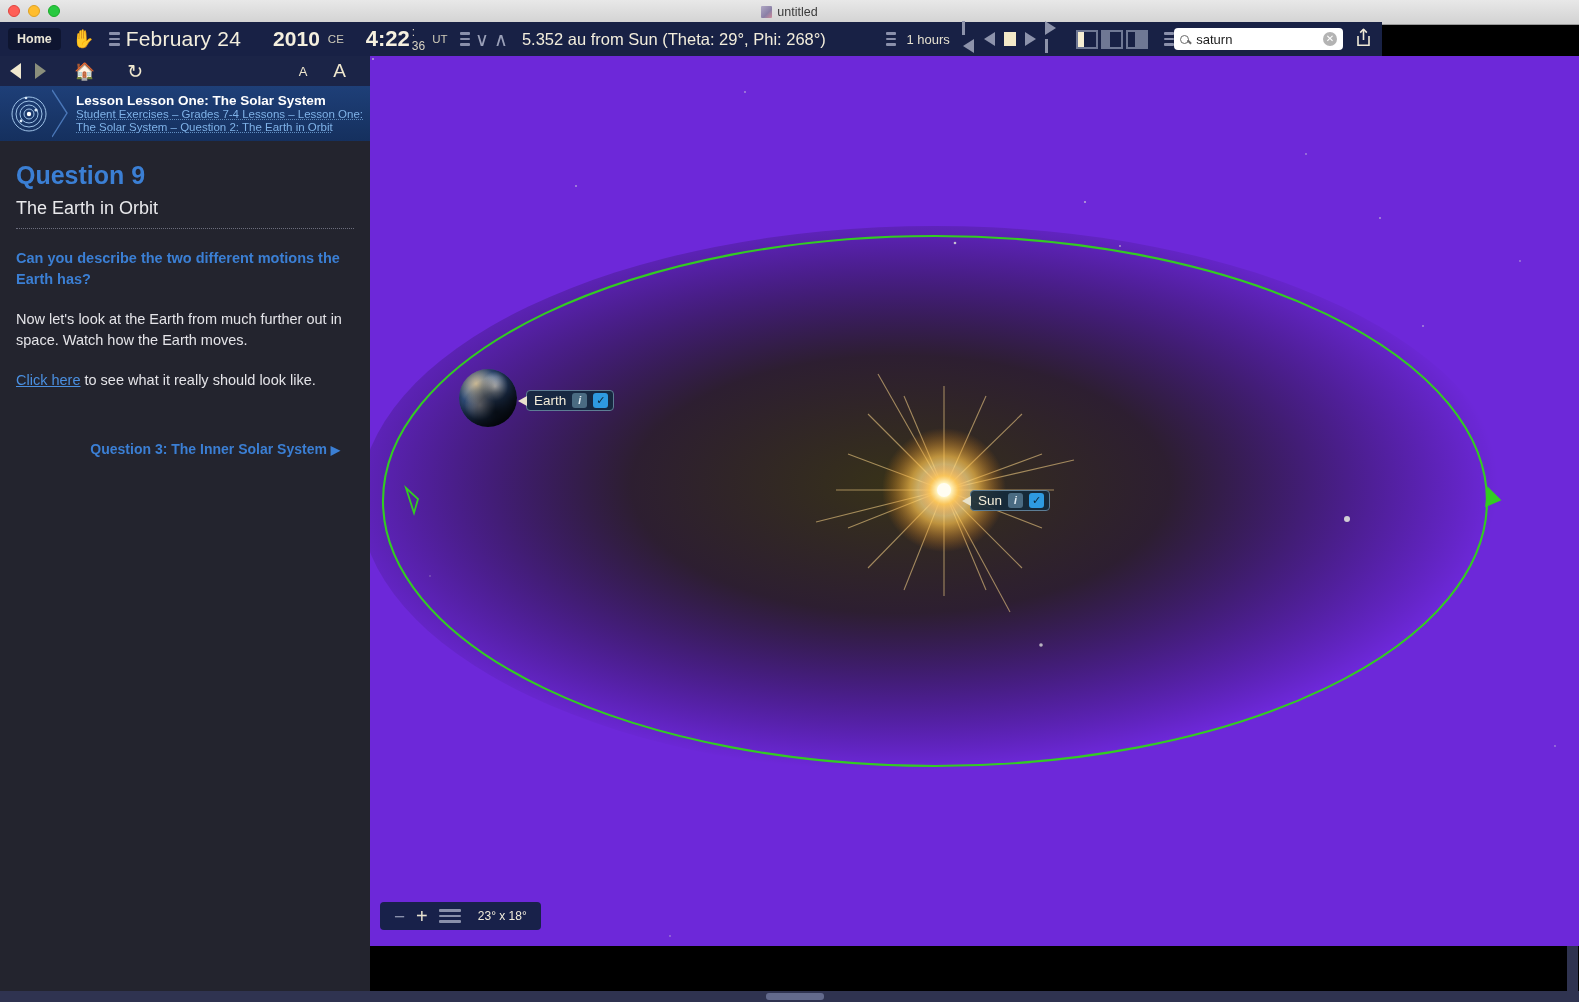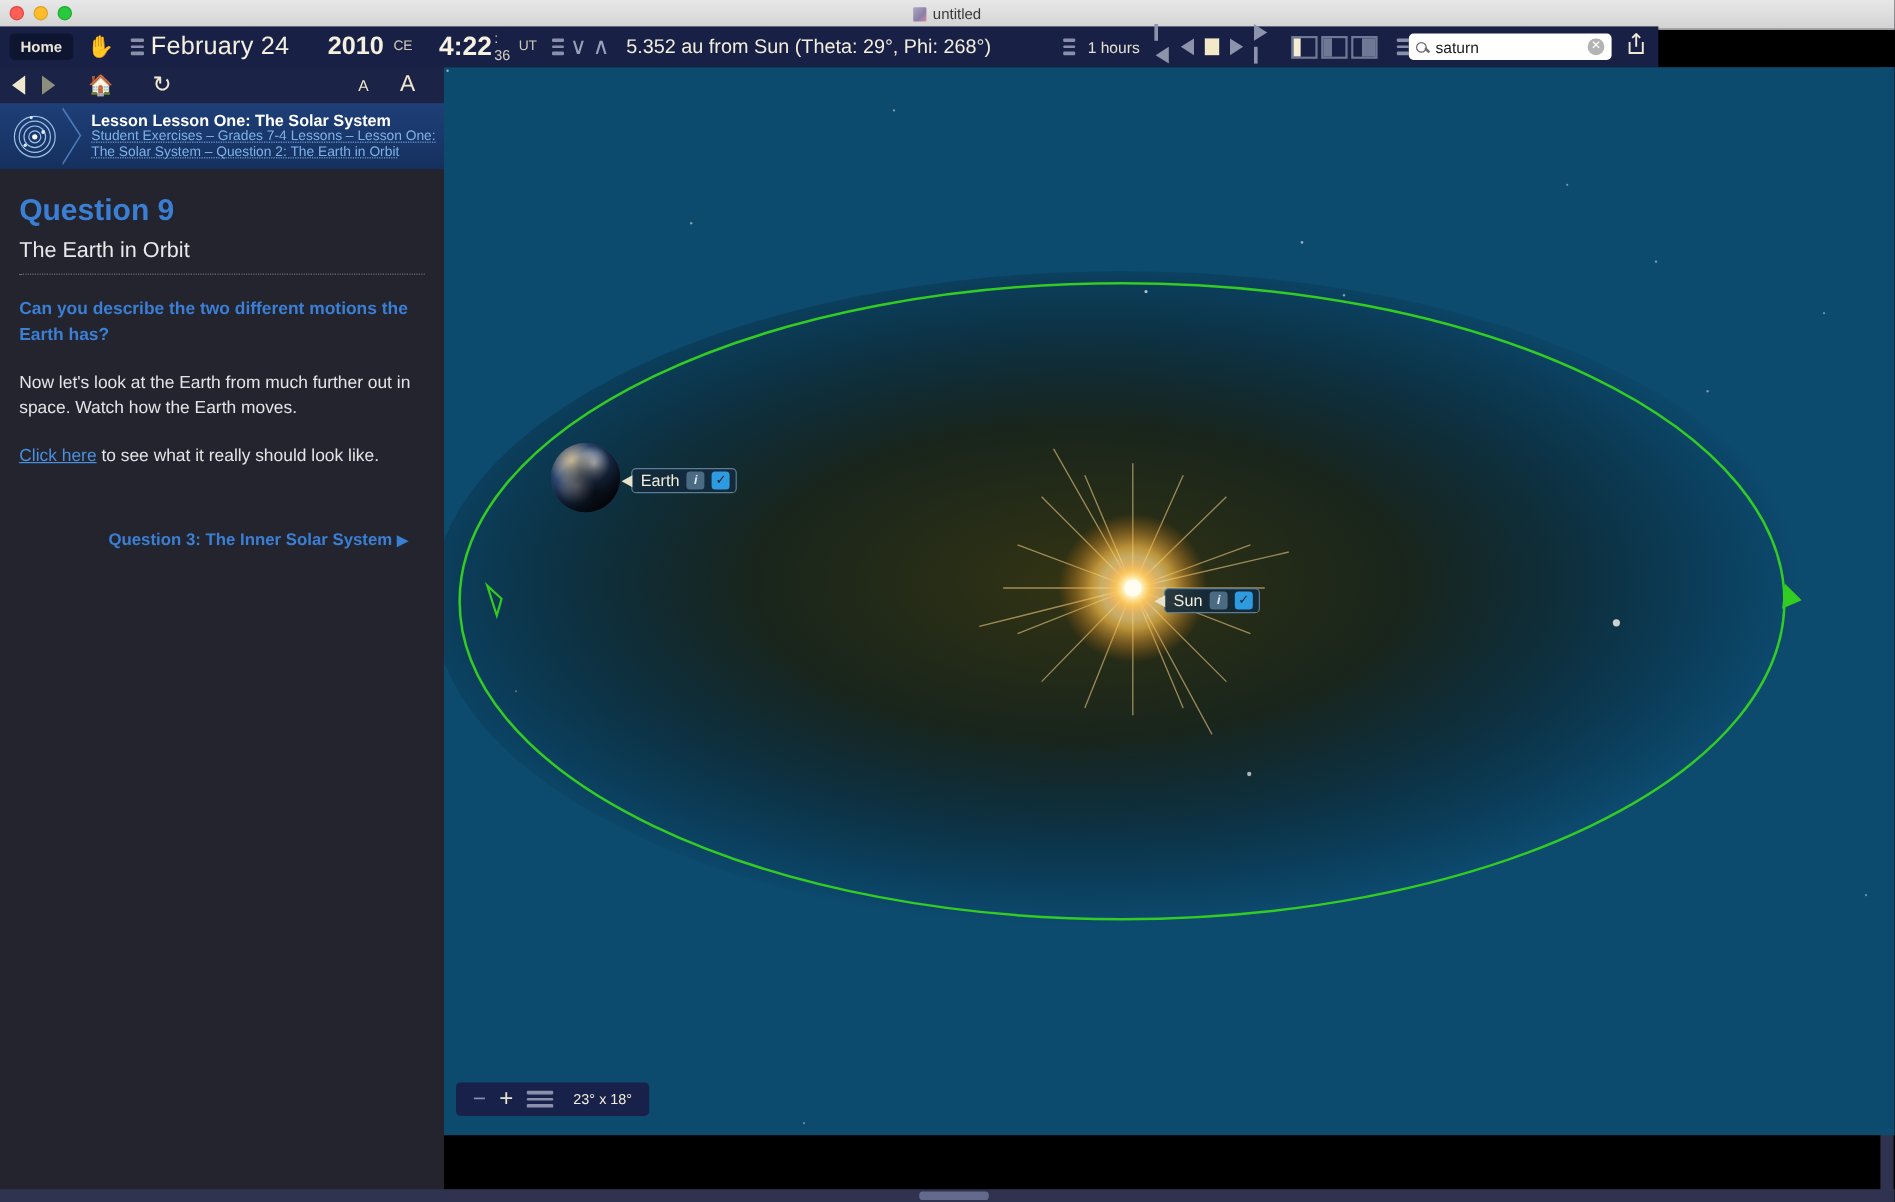--- a/index.html
+++ b/index.html
@@ -131,21 +131,21 @@
 
   .sb-scroll {
     position: absolute; right: 1px; top: 56px; width: 11px; height: 946px;
     background: #2f3350;
   }
   .sb-thumb { position: absolute; top: 430px; left: 2px; width: 7px; height: 60px; background: #636a8c; border-radius: 3px; cursor: pointer; }
 
   
   .sky {
     position: absolute; top: 56px; left: 370px; width: 1209px; height: 890px;
-    background: #0c4a6e; overflow: hidden;
+    background: #6d28d9; overflow: hidden;
   }
   .sky svg { position: absolute; top: 0; left: 0; }
 
   .earth {
     position: absolute; left: 89px; top: 313px; width: 58px; height: 58px;
     border-radius: 50%;
     background:
       radial-gradient(circle at 64% 74%, rgba(0,0,0,.78) 0%, rgba(0,0,0,.5) 34%, rgba(0,0,0,0) 62%),
       radial-gradient(ellipse at 30% 26%, #cdbb96 0%, rgba(205,187,150,0) 34%),
       radial-gradient(ellipse at 62% 30%, #e6e6e6 0%, rgba(230,230,230,0) 26%),

